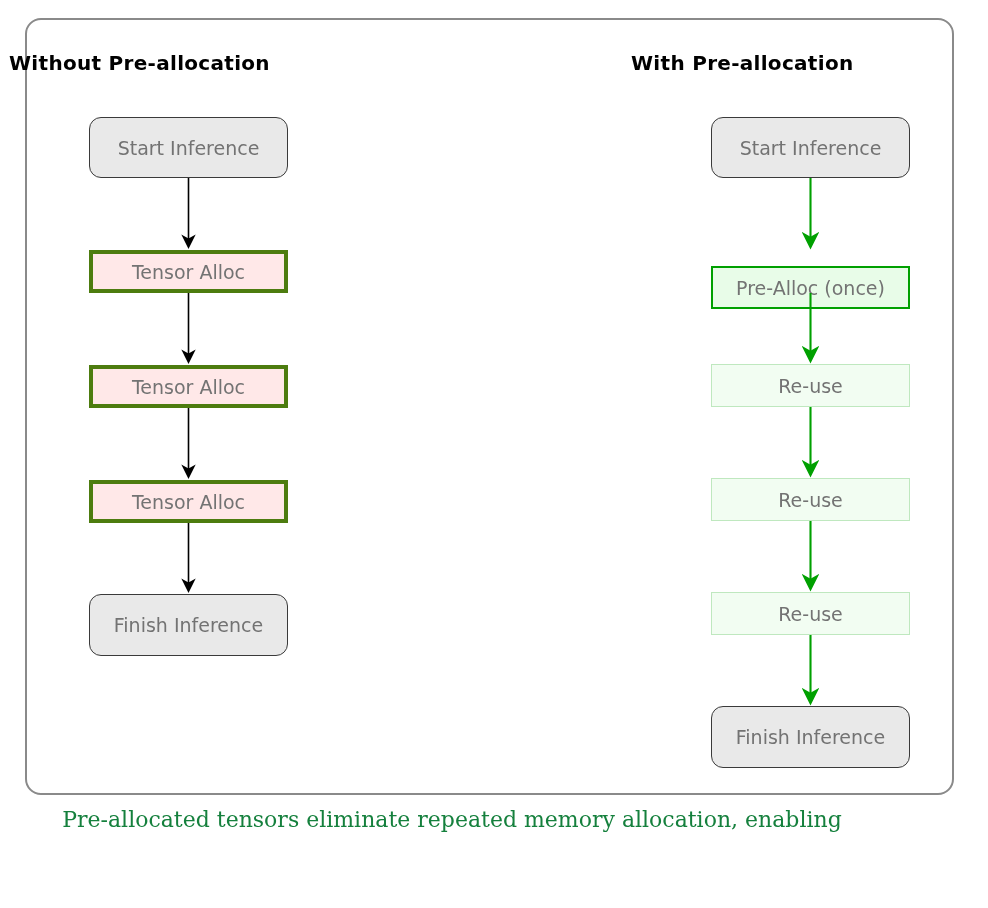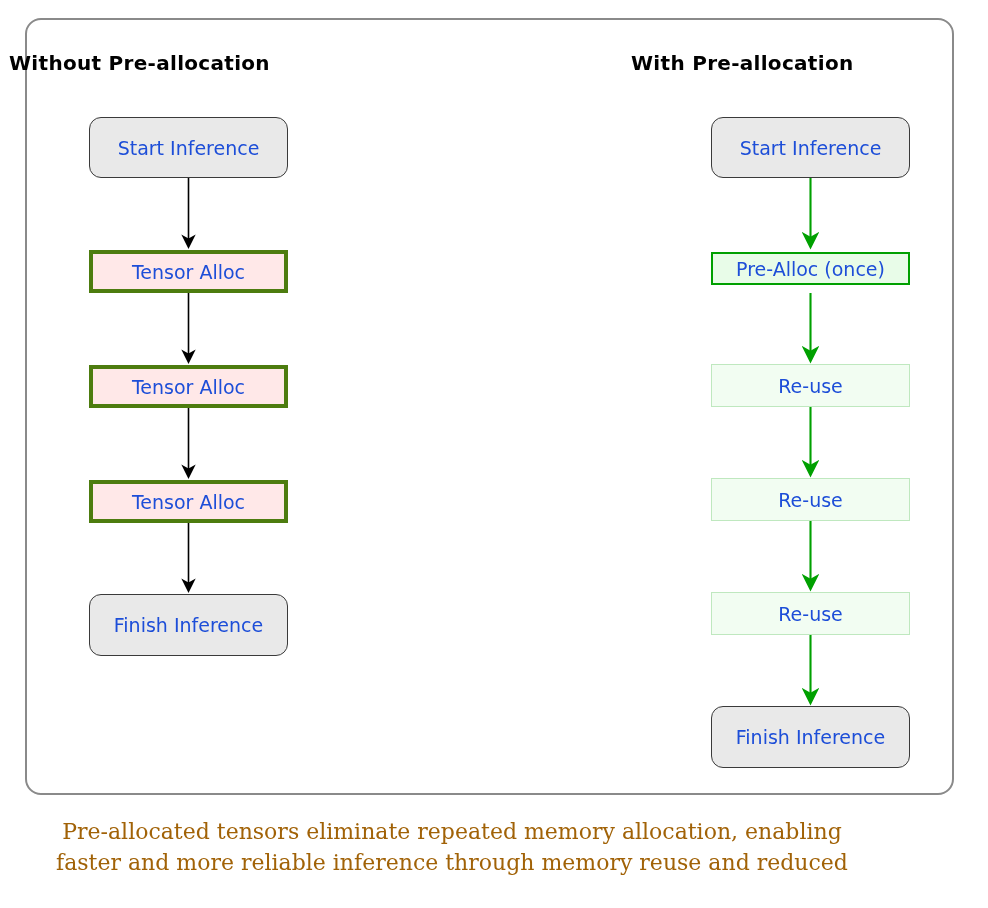--- a/index.html
+++ b/index.html
@@ -35,21 +35,21 @@
   }
   .col-title.left  { left: 9px;  top: 51px; }
   .col-title.right { left: 631px; top: 51px; }
 
   .node {
     position: absolute;
     display: flex;
     align-items: center;
     justify-content: center;
     font-size: 19px;
-    color: #1d4ed8;
+    color: #737373;
     box-sizing: border-box;
     white-space: nowrap;
   }
   .node.terminal {
     background: #e9e9e9;
     border: 1.5px solid #3a3a3a;
     border-radius: 12px;
   }
   .node.alloc {
     background: #ffe8e8;
@@ -68,21 +68,21 @@
   .lx { left: 89px; width: 199px; }
   .l-start  { top: 117px; height: 61px; }
   .l-ta1    { top: 250px; height: 43px; }
   .l-ta2    { top: 365px; height: 43px; }
   .l-ta3    { top: 480px; height: 43px; }
   .l-finish { top: 594px; height: 62px; }
 
   
   .rx { left: 711px; width: 199px; }
   .r-start    { top: 117px; height: 61px; }
-  .r-prealloc { top: 252px; height: 33px; text-align: right; }
+  .r-prealloc { top: 266px; height: 43px; text-align: right; }
   .r-reuse1   { top: 364px; height: 43px; }
   .r-reuse2   { top: 478px; height: 43px; }
   .r-reuse3   { top: 592px; height: 43px; }
   .r-finish   { top: 706px; height: 62px; }
 
   .arrow-layer {
     position: absolute;
     left: 0; top: 0;
     width: 988px;
     height: 908px;
@@ -90,22 +90,21 @@
   }
   .caption {
     position: absolute;
     left: 0;
     top: 804px;
     width: 904px;
     text-align: center;
     font-family: "DejaVu Serif", "Liberation Serif", serif;
     font-size: 22px;
     line-height: 31px;
-    color: #a16207;
-    margin-top: 12px;
+    color: #15803d;
   }
 </style>
 </head>
 <body>
 
 <div class="canvas">
 
   <div class="frame"></div>
 
   <div class="col-title left">Without Pre-allocation</div>
@@ -145,16 +144,15 @@
       <line x1="810.5" y1="178" x2="810.5" y2="246" marker-end="url(#ah-green)"></line>
       <line x1="810.5" y1="293" x2="810.5" y2="360" marker-end="url(#ah-green)"></line>
       <line x1="810.5" y1="407" x2="810.5" y2="474" marker-end="url(#ah-green)"></line>
       <line x1="810.5" y1="521" x2="810.5" y2="588" marker-end="url(#ah-green)"></line>
       <line x1="810.5" y1="635" x2="810.5" y2="702" marker-end="url(#ah-green)"></line>
     </g>
   </svg>
 
   <div class="caption">
     <div>Pre-allocated tensors eliminate repeated memory allocation, enabling</div>
-    <div>faster and more reliable inference through memory reuse and reduced</div>
   </div>
 
 </div>
 
 </body></html>

